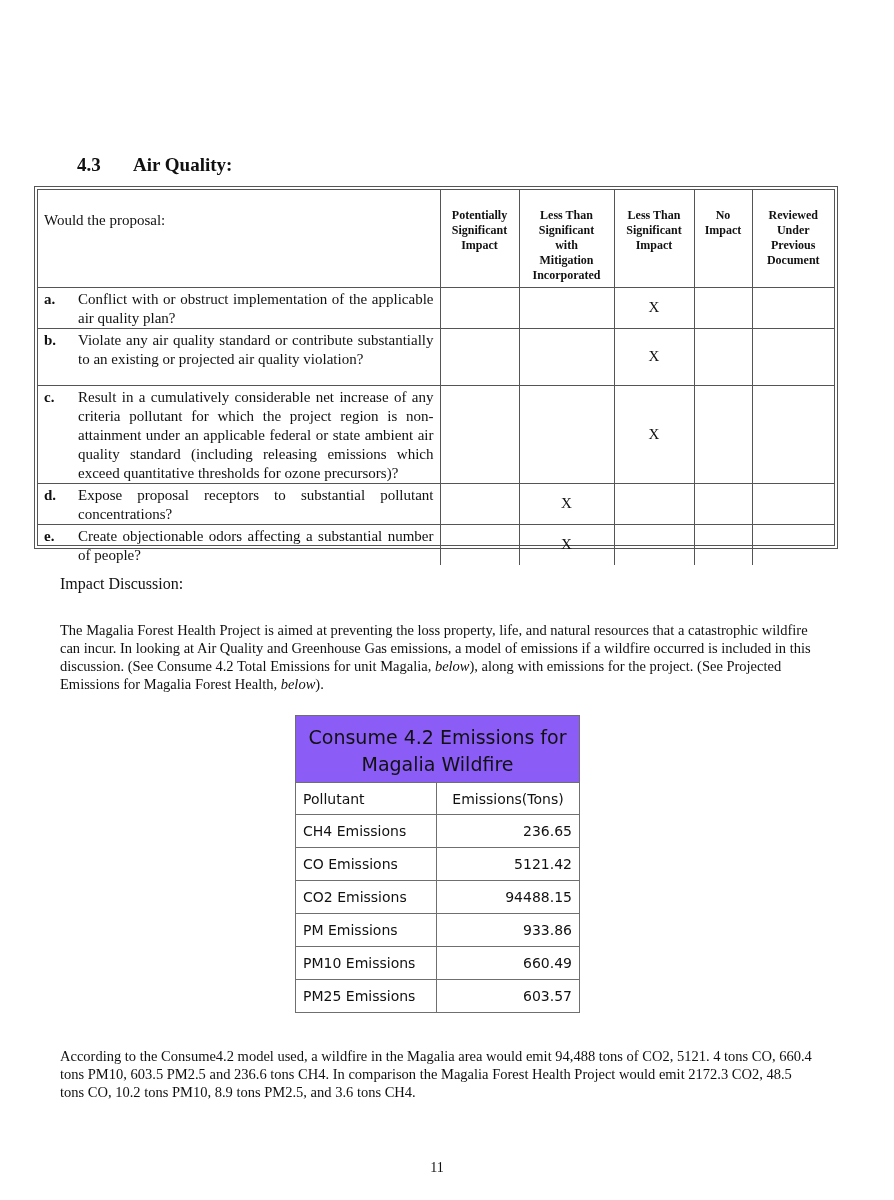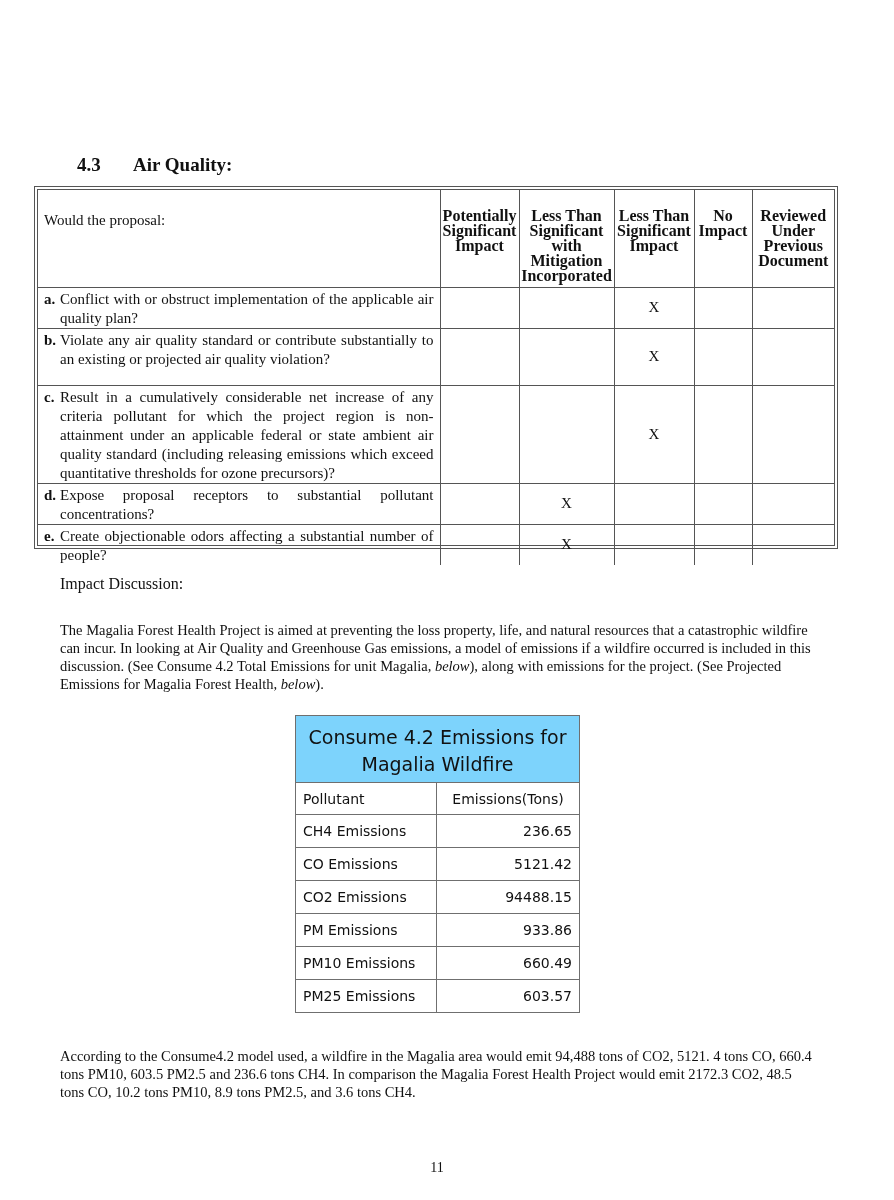--- a/index.html
+++ b/index.html
@@ -13,37 +13,37 @@
   .aq-wrap { position: absolute; left: 34px; top: 186px; width: 804px; height: 363px;
              border: 4px double #555; box-sizing: border-box; }
   table.aq { border-collapse: collapse; width: 100%; height: 100%; table-layout: fixed; }
   table.aq td, table.aq th { border: 1.5px solid #555; padding: 0; vertical-align: top; }
   table.aq tr:first-child td, table.aq tr:first-child th { border-top: none; }
   table.aq tr:last-child td { border-bottom: none; }
   table.aq td:first-child, table.aq th:first-child { border-left: none; }
   table.aq td:last-child, table.aq th:last-child { border-right: none; }
 
   .hdr-q { font-weight: normal; font-size: 15px; text-align: left; padding: 22px 0 0 6px !important; }
-  .hdr-col { font-weight: bold; font-size: 16px; line-height: 15px; text-align: center; padding-top: 18px !important; }
+  .hdr-col { font-weight: bold; font-size: 12px; line-height: 15px; text-align: center; padding-top: 18px !important; }
 
   .q-cell { font-size: 15px; line-height: 19px; padding: 2px 6px 0 6px !important; text-align: justify; }
   .q-cell .letter { font-weight: bold; display: inline-block; width: 28px; }
-  .q-cell .qtext { display: block; margin-left: 16px; margin-top: -19px; text-align: justify; }
+  .q-cell .qtext { display: block; margin-left: 34px; margin-top: -19px; text-align: justify; }
   .mark-cell { text-align: center; vertical-align: middle !important; font-size: 15px; font-family: "Liberation Serif", serif; }
 
   .impact-heading { position: absolute; left: 60px; top: 575px; font-size: 16px; font-weight: normal; }
   .para { position: absolute; left: 60px; width: 752px; font-size: 14.5px; line-height: 18px; }
   .para1 { top: 621px; }
   .para2 { top: 1047px; }
 
   
   .em-wrap { position: absolute; left: 295px; top: 715px; width: 285px; }
   table.em { border-collapse: collapse; width: 100%; font-family: "DejaVu Sans", sans-serif; font-size: 14px; color: #111; }
   table.em td { border: 1px solid #6f6f6f; padding: 4px 7px; height: 24px; }
-  table.em .title { background: #7dd3fc; text-align: center; font-size: 19px; line-height: 27px; padding: 8px 4px 4px 4px; border-bottom: 1px solid #6f6f6f; margin-top: 41px; }
+  table.em .title { background: #8b5cf6; text-align: center; font-size: 19px; line-height: 27px; padding: 8px 4px 4px 4px; border-bottom: 1px solid #6f6f6f; margin-top: 41px; }
   table.em .val { text-align: right; }
   table.em .hdr td { height: 23px; }
 
   .page-number { position: absolute; left: 0; width: 874px; text-align: center; top: 1160px; font-size: 14px; }
 </style>
 </head>
 <body>
 
 <div class="section-heading">
   <span class="num">4.3</span><span>Air Quality:</span>

